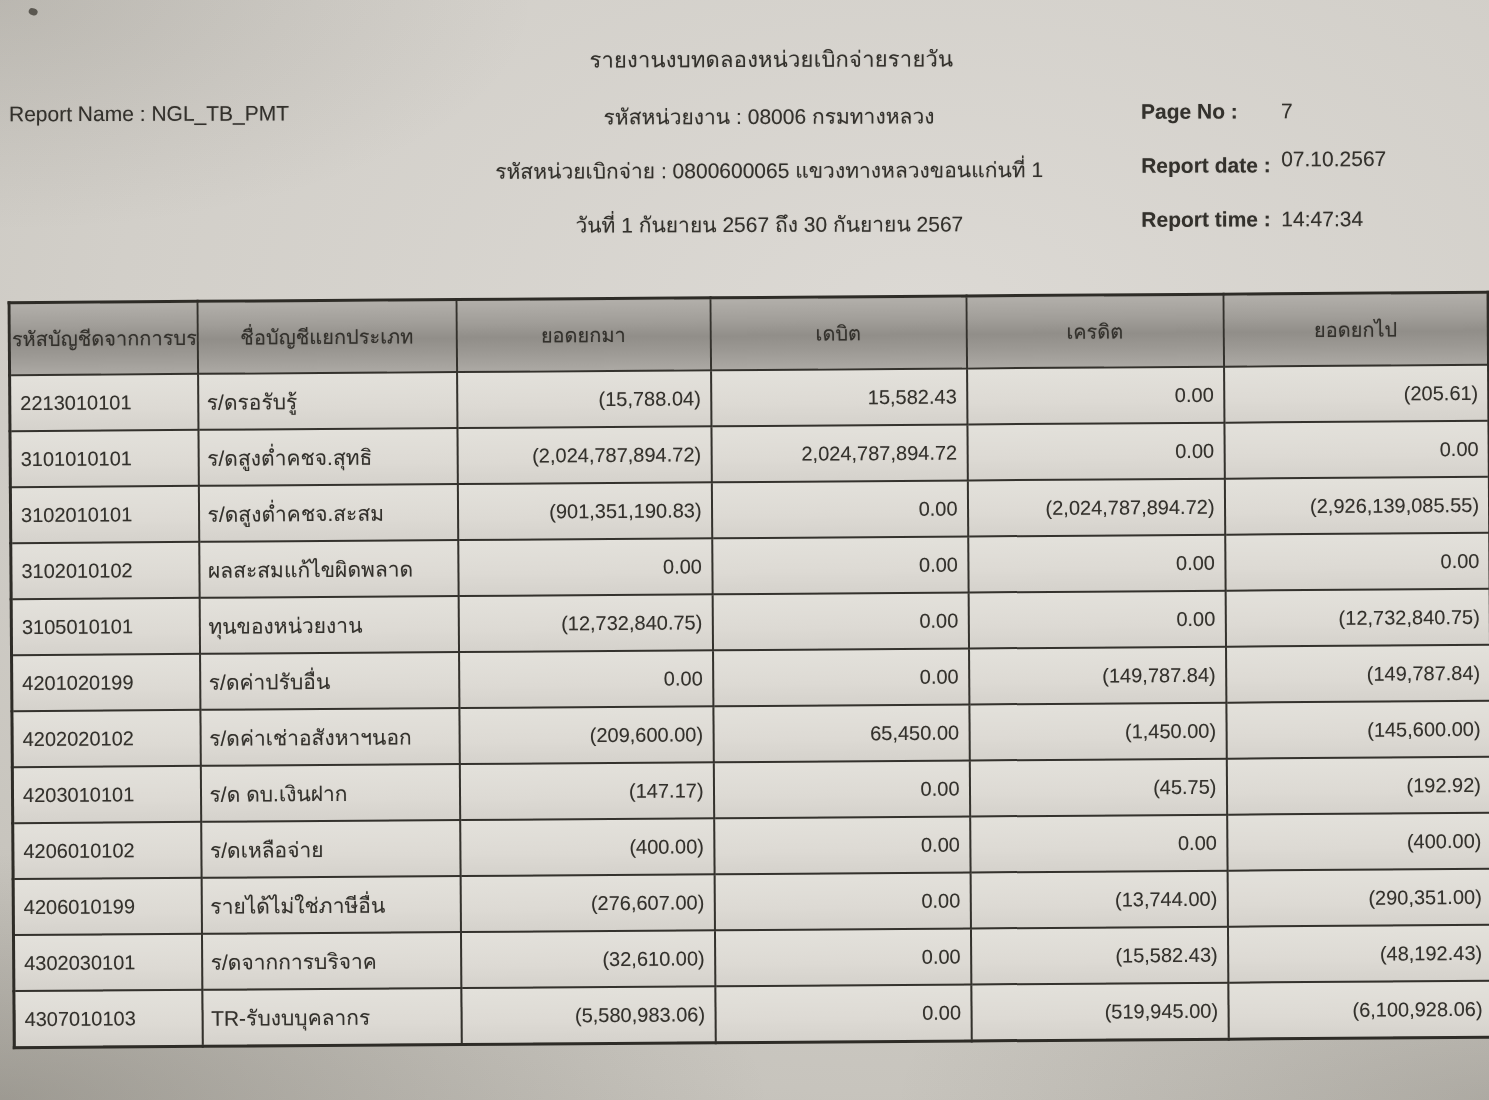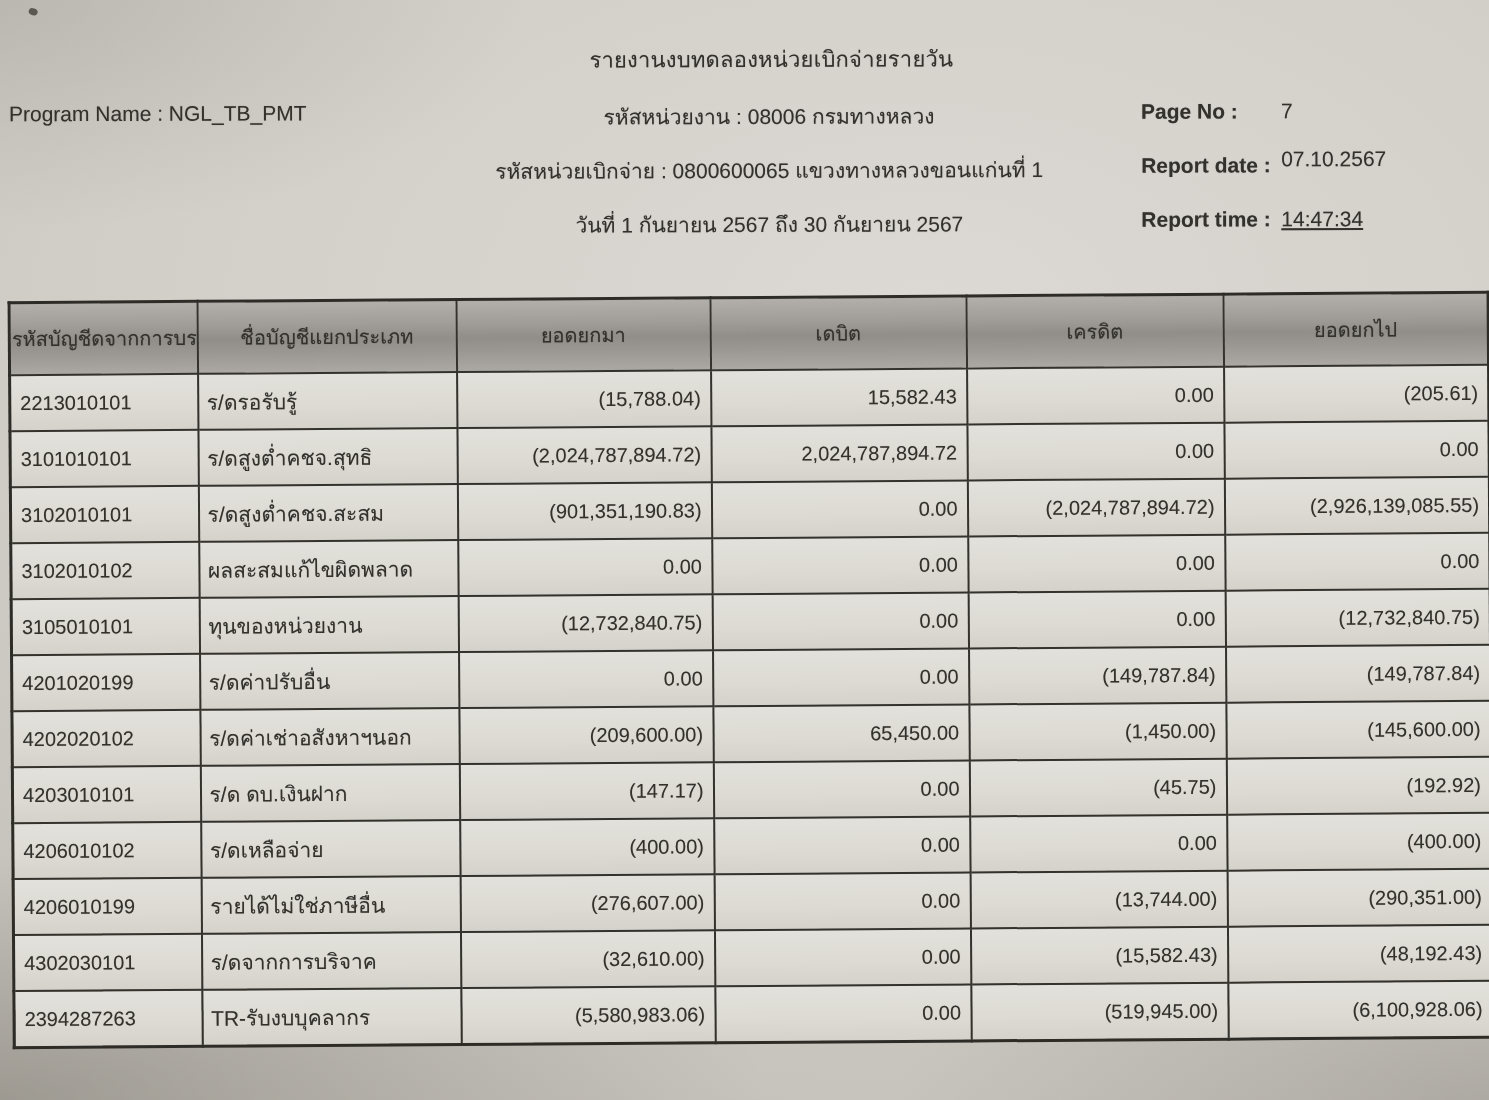--- a/index.html
+++ b/index.html
@@ -43,34 +43,34 @@
 </style>
 </head>
 <body>
 
 <div class="page">
 
   <div class="speck"></div>
 
   <div class="title soft">รายงานงบทดลองหน่วยเบิกจ่ายรายวัน</div>
 
-  <div class="hline soft" style="left:10px;top:100px;">Program Name : NGL_TB_PMT</div>
+  <div class="hline soft" style="left:10px;top:100px;">Report Name : NGL_TB_PMT</div>
 
   <div class="hline center-band soft" style="top:100px;">รหัสหน่วยงาน : 08006 กรมทางหลวง</div>
   <div class="hline center-band soft" style="top:154px;">รหัสหน่วยเบิกจ่าย : 0800600065 แขวงทางหลวงขอนแก่นที่ 1</div>
   <div class="hline center-band soft" style="top:208px;">วันที่ 1 กันยายน 2567 ถึง 30 กันยายน 2567</div>
 
   <div class="hline rlabel soft" style="top:101px;">Page No :</div>
   <div class="hline rvalue soft" style="top:101px;">7</div>
 
   <div class="hline rlabel soft" style="top:155px;">Report date :</div>
   <div class="hline rvalue soft" style="top:149px;">07.10.2567</div>
 
   <div class="hline rlabel soft" style="top:209px;">Report time :</div>
-  <div class="hline rvalue soft" style="top:209px;text-decoration:underline;">14:47:34</div>
+  <div class="hline rvalue soft" style="top:209px;">14:47:34</div>
 
   <div class="tablewrap">
     <table>
       <colgroup>
         <col style="width:188px">
           <col style="width:259px">
           <col style="width:254px">
         <col style="width:256px">
           <col style="width:257px">
           <col style="width:265px">
@@ -168,21 +168,21 @@
           </tr>
           <tr>
             <td class="c0">4302030101</td>
             <td class="c1">ร/ดจากการบริจาค</td>
             <td class="c2">(32,610.00)</td>
             <td class="c3">0.00</td>
             <td class="c4">(15,582.43)</td>
             <td class="c5">(48,192.43)</td>
           </tr>
           <tr>
-            <td class="c0">2394287263</td>
+            <td class="c0">4307010103</td>
             <td class="c1">TR-รับงบบุคลากร</td>
             <td class="c2">(5,580,983.06)</td>
             <td class="c3">0.00</td>
             <td class="c4">(519,945.00)</td>
             <td class="c5">(6,100,928.06)</td>
           </tr>
         </tbody>
     </table>
   </div>
 

